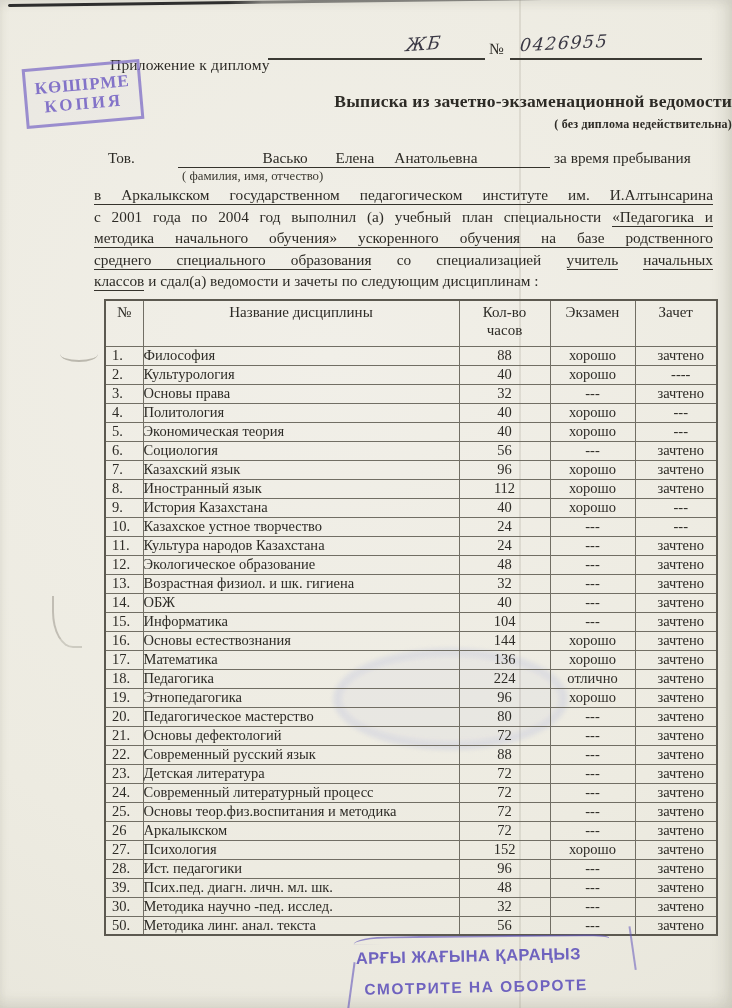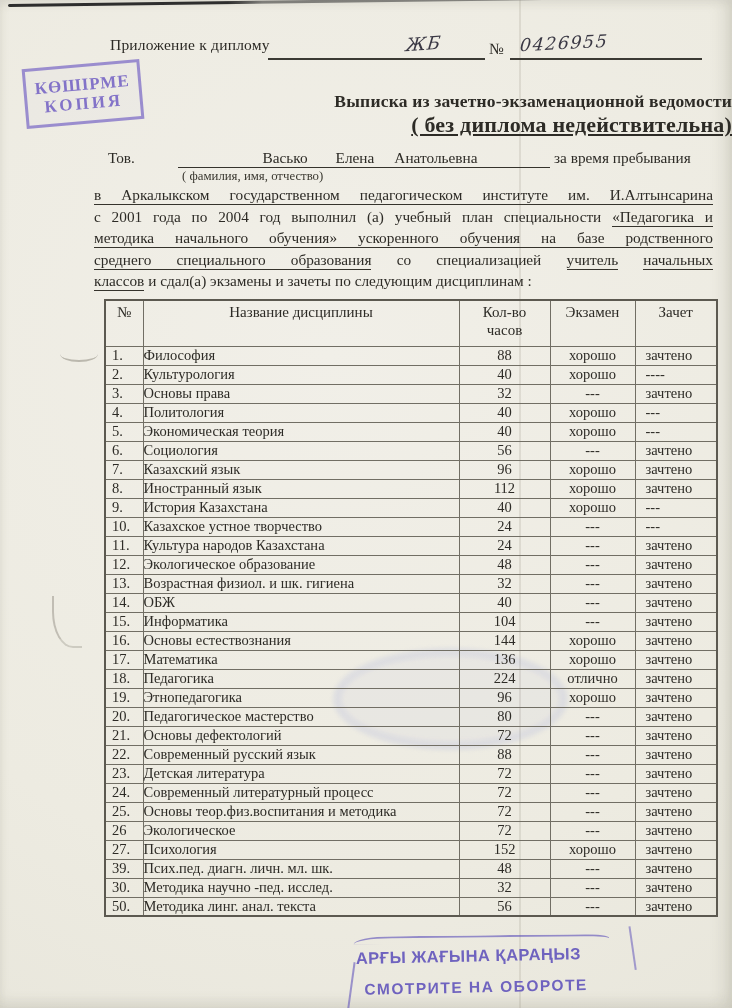--- a/index.html
+++ b/index.html
@@ -16,41 +16,41 @@
     background:linear-gradient(90deg,#2d2d2d 0 38%, rgba(45,45,45,.55) 44%, rgba(45,45,45,.5) 100%); }
   .crease-v { position:absolute; left:519px; top:0; width:2px; height:1008px; background:rgba(150,143,129,.20); }
   .hole-mark-1 { position:absolute; left:60px; top:346px; width:38px; height:16px;
     border-bottom:2px solid rgba(110,104,92,.40); border-radius:50%; }
   .hole-mark-2 { position:absolute; left:52px; top:596px; width:30px; height:52px;
     border-left:2px solid rgba(110,104,92,.35); border-bottom:2px solid rgba(110,104,92,.25); border-radius:0 0 0 70%; }
   .ghost-stamp { position:absolute; left:333px; top:648px; width:235px; height:102px; border-radius:50%;
     border:9px solid rgba(122,133,211,.10); background:rgba(135,145,215,.05); filter:blur(2px); }
 
   
-  .appendix-label { position:absolute; left:110px; top:36px; font-size:15.5px; letter-spacing:.2px; }
+  .appendix-label { position:absolute; left:110px; top:56px; font-size:15.5px; letter-spacing:.2px; }
   .u-seg { position:absolute; height:1.5px; background:#3b3a34; top:58px; }
   .u-seg.s1 { left:268px; width:217px; }
   .u-seg.s2 { left:510px; width:192px; }
   .hand { font-style:italic; color:#3a3844; font-family:"DejaVu Serif",serif; }
   .series-hand { position:absolute; left:406px; top:33px; font-size:18px; transform:rotate(-4deg) skewX(-10deg); letter-spacing:1px; }
   .no-sign { position:absolute; left:489px; top:40px; font-size:15.5px; }
   .number-hand { position:absolute; left:520px; top:33px; font-size:17.5px; transform:rotate(-3deg) skewX(-8deg); letter-spacing:1.5px; }
 
   
   .copy-stamp { position:absolute; left:24px; top:64px; width:118px; height:60px;
     border:3px solid rgba(127,109,199,.75); transform:rotate(-5deg); z-index:6;
     display:flex; flex-direction:column; align-items:center; justify-content:center;
     color:rgba(122,104,197,.92); font-weight:bold; background:rgba(190,180,230,.04); }
   .copy-stamp .l1 { font-size:17px; letter-spacing:1px; line-height:19px; }
   .copy-stamp .l2 { font-size:17px; letter-spacing:3px; line-height:19px; }
 
   
   .title { position:absolute; left:68px; top:90px; width:664px; text-align:right; font-weight:bold; }
   .title .t1 { font-size:17.5px; line-height:23px; letter-spacing:.2px; }
-  .title .t2 { font-size:22px; line-height:23px; letter-spacing:.2px;text-decoration:underline; }
+  .title .t2 { font-size:12px; line-height:23px; letter-spacing:.2px; }
 
   
   .intro { position:absolute; left:94px; top:149px; width:619px; font-size:15.3px; }
   .iline { position:absolute; left:0; width:619px; white-space:nowrap; }
   .jline { white-space:normal; text-align:justify; text-align-last:justify; }
   .u { border-bottom:1.3px solid #35332c; padding-bottom:1px; }
   .l-name { top:0px; height:20px; }
   .l-name .tov { position:absolute; left:14px; }
   .l-name .name-u { position:absolute; left:84px; width:372px; height:19px; border-bottom:1.3px solid #35332c;text-align:center; }
   .l-name .fn { margin-left:12px; } .l-name .mn { margin-left:28px; } .l-name .pn { margin-left:20px; }
@@ -69,21 +69,21 @@
   table.transcript col.c-hours { width:91px; } table.transcript col.c-exam { width:85px; } table.transcript col.c-credit { width:82px; }
   table.transcript th, table.transcript td { border:1px solid #716e64; }
   table.transcript { border:2px solid #5c5950; }
   table.transcript thead th { height:46px; font-weight:normal; font-size:15px; vertical-align:top; padding-top:3px; text-align:center; }
   table.transcript thead th .h2 { margin-top:1px; }
   table.transcript tbody td { height:19px; line-height:17px; padding:0; vertical-align:middle; }
   table.transcript tbody td:nth-child(1) { text-align:left; padding-left:6px; }
   table.transcript tbody td:nth-child(2) { text-align:left; padding-left:0; }
   table.transcript tbody td:nth-child(3),
   table.transcript tbody td:nth-child(4) { text-align:center; }
-  table.transcript tbody td:nth-child(5) { text-align:left; padding-left:10px; }
+  table.transcript tbody td:nth-child(5) { text-align:center; padding-left:10px; }
 
   
   .footer-stamp { position:absolute; left:348px; top:929px; width:296px; height:78px; z-index:7;
     transform:rotate(-1.2deg); color:rgba(100,87,188,.92); font-family:"Liberation Sans","DejaVu Sans",sans-serif; font-weight:bold; }
   .fs-topline { position:absolute; left:6px; top:6px; width:256px; height:8px;
     border-top:2.5px solid rgba(100,87,188,.65); border-radius:45% 30% 0 0 / 300% 160% 0 0; transform:rotate(.6deg); }
   .fs-l1 { position:absolute; left:8px; top:17px; font-size:16.5px; letter-spacing:.5px; }
   .fs-l2 { position:absolute; left:16px; top:49px; font-size:15.5px; letter-spacing:1.5px; }
   .fs-tick-left { position:absolute; left:2px; top:30px; width:2px; height:48px; background:rgba(100,87,188,.6); transform:rotate(9deg); }
   .fs-tick-right { position:absolute; left:284px; top:0px; width:2px; height:44px; background:rgba(100,87,188,.55); transform:rotate(-7deg); }
@@ -120,21 +120,21 @@
     <div class="iline l-name">
       <span class="tov">Тов.</span>
       <span class="name-u"><span class="fn">Васько</span><span class="mn">Елена</span><span class="pn">Анатольевна</span></span>
       <span class="stay">за время  пребывания</span>
     </div>
     <div class="iline l-caption">( фамилия, имя, отчество)</div>
     <div class="iline jline l-inst"><span class="u">в Аркалыкском государственном педагогическом институте  им. И.Алтынсарина</span></div>
     <div class="iline jline l-plan"><span>с 2001 года по 2004  год выполнил (а) учебный план специальности</span> <span class="u">«Педагогика и</span></div>
     <div class="iline jline l-accel"><span class="u">методика начального обучения» ускоренного обучения на базе родственного</span></div>
     <div class="iline jline l-spec"><span class="u">среднего специального образования</span> <span>со специализацией</span> <span class="u">учитель</span> <span class="u">начальных</span></div>
-    <div class="iline l-final"><span class="u">классов</span> <span>и сдал(а) экзамены и зачеты по следующим дисциплинам :</span></div>
+    <div class="iline l-final"><span class="u">классов</span> <span>и сдал(а) ведомости и зачеты по следующим дисциплинам :</span></div>
   </div>
 
   <table class="transcript">
     <colgroup>
         <col class="c-num">
         <col class="c-name">
         <col class="c-hours">
         <col class="c-exam">
         <col class="c-credit">
       </colgroup>
@@ -321,30 +321,37 @@
         </tr>
         <tr>
           <td>25.</td>
           <td>Основы теор.физ.воспитания и методика</td>
           <td>72</td>
           <td>---</td>
           <td>зачтено</td>
         </tr>
         <tr>
           <td>26</td>
-          <td>Экологическое</td>
+          <td>Аркалыкском</td>
           <td>72</td>
           <td>---</td>
           <td>зачтено</td>
         </tr>
         <tr>
           <td>27.</td>
           <td>Психология</td>
           <td>152</td>
           <td>хорошо</td>
+          <td>зачтено</td>
+        </tr>
+        <tr>
+          <td>28.</td>
+          <td>Ист. педагогики</td>
+          <td>96</td>
+          <td>---</td>
           <td>зачтено</td>
         </tr>
         <tr>
           <td>39.</td>
           <td>Псих.пед. диагн. личн. мл. шк.</td>
           <td>48</td>
           <td>---</td>
           <td>зачтено</td>
         </tr>
         <tr>

